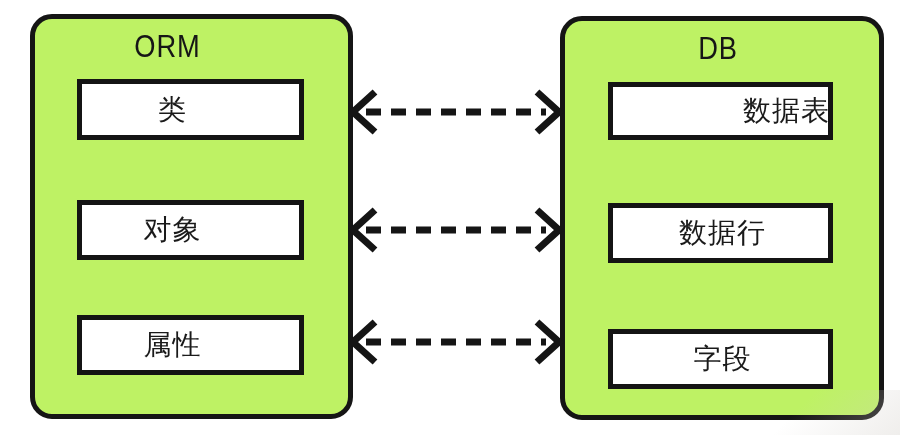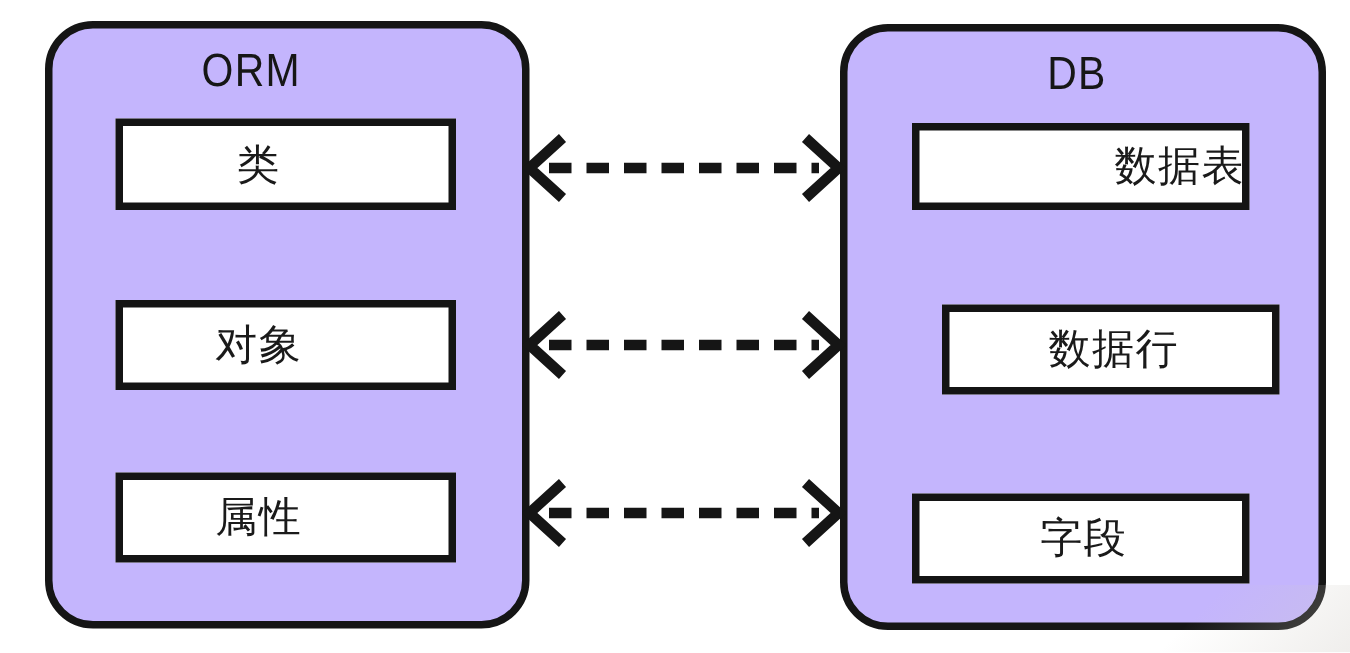--- a/index.html
+++ b/index.html
@@ -11,22 +11,22 @@
   .canvas {
     position: relative;
     width: 900px;
     height: 435px;
     background: #ffffff;
     overflow: hidden;
   }
   .panel {
     position: absolute;
     border: 5px solid #151515;
-    border-radius: 32px;
-    background: #c4b5fd;
+    border-radius: 22px;
+    background: #bef264;
     box-sizing: border-box;
   }
   .panel-orm {
     left: 30px;
     top: 14px;
     width: 323px;
     height: 405px;
   }
   .panel-db {
     left: 560px;
@@ -60,21 +60,21 @@
   }
   
   .panel-orm .node { left: 42px; width: 227px; }
   .node-class     { top: 60px;  height: 61px; }
   .node-object    { top: 181px; height: 60px; font-family: Liberation Serif, serif; }
   .node-attribute { top: 296px; height: 60px; }
   .panel-orm .node .node-label { transform: translateX(-18px); }
   
   .panel-db .node { left: 43px; width: 225px; }
   .node-table { top: 61px;  height: 58px; justify-content: flex-end; }
-  .node-row   { top: 182px; height: 60px; margin-left: 20px; }
+  .node-row   { top: 182px; height: 60px; }
   .node-field { top: 308px; height: 60px; }
   .panel-db .node .node-label { transform: translateX(2px); }
 
   .connection {
     position: absolute;
     left: 348px;
     width: 216px;
     height: 56px;
   }
   .connection-1 { top: 84px; }

